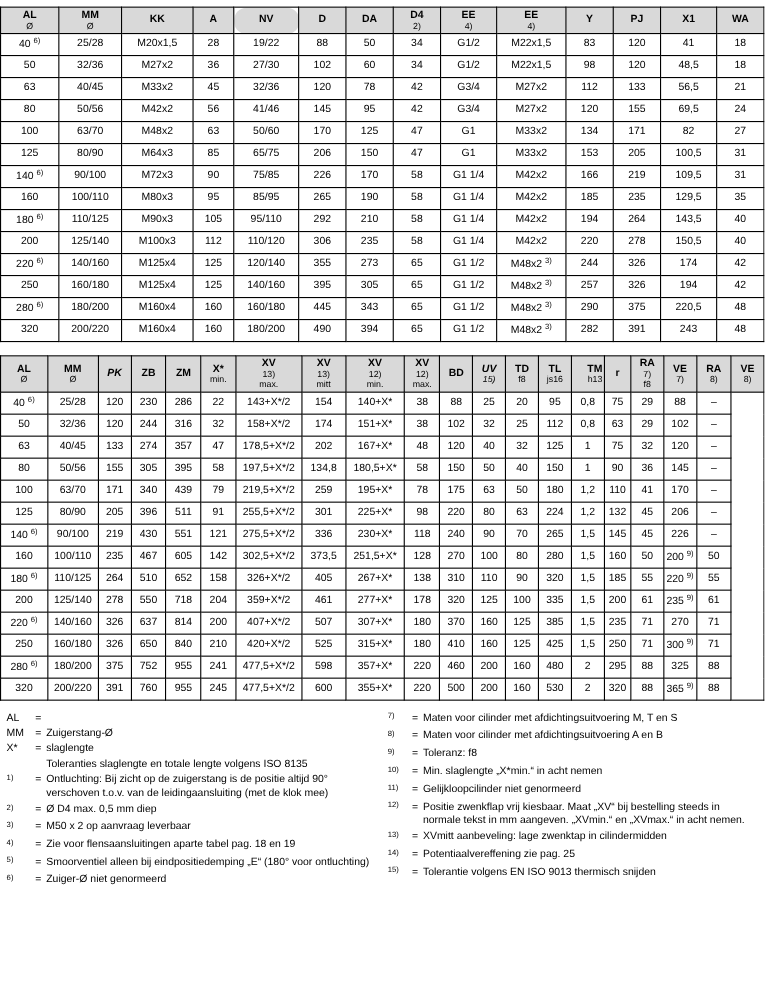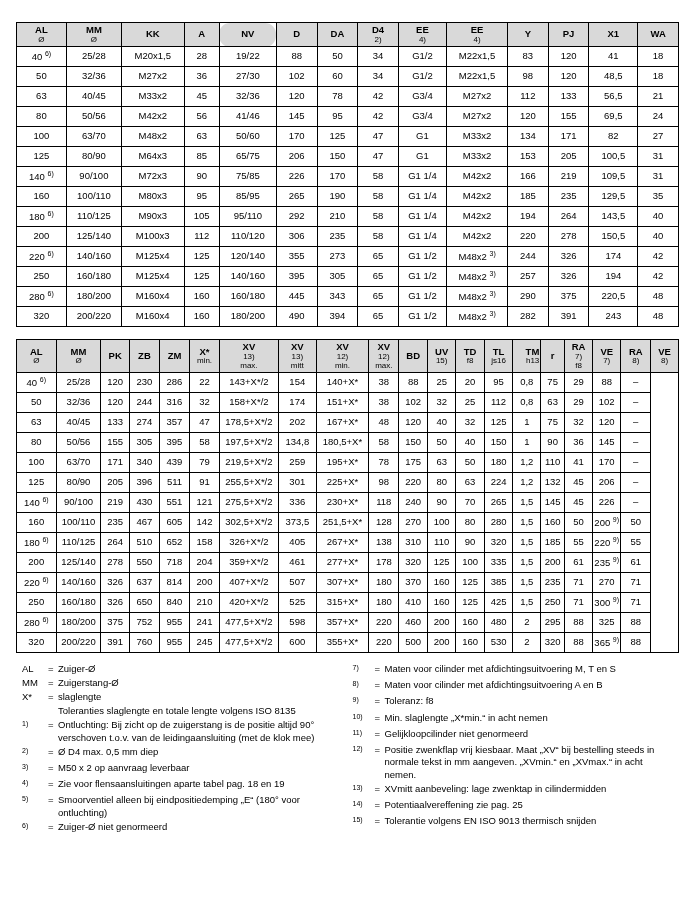--- a/index.html
+++ b/index.html
@@ -1,17 +1,17 @@
 <!DOCTYPE html>
 <html><head>
 <meta charset="utf-8">
 <style>
   html,body{margin:0;padding:0;background:#ffffff;}
   body{width:695px;min-height:905px;font-family:"Liberation Sans",sans-serif;color:#000;}
-  .page{width:695px;padding:16px;box-sizing:border-box;}
+  .page{width:695px;padding:0;box-sizing:border-box;}
   table{border-collapse:collapse;table-layout:fixed;}
   .tbl{margin:6px auto 0 auto;border:1px solid #000;}
   .tbl th,.tbl td{border:1px solid #000;font-size:9.5px;text-align:center;padding:2px 1px;line-height:1.15;}
   .tbl thead th{background:#d9d9d9;font-weight:bold;font-size:9.5px;padding:2px 1px;}
   .tbl thead th .sub{display:block;font-weight:normal;font-size:8px;line-height:1.05;}
   .tbl tbody td{background:#ffffff;height:15px;}
   .tbl tbody tr td:first-child{font-weight:normal;}
   sup{font-size:7px;vertical-align:super;}
   .legend{margin:10px 6px 0 6px;display:flex;gap:10px;font-size:9.5px;line-height:1.32;}
   .legend .col{width:50%;}
@@ -274,30 +274,30 @@
       </tbody>
   </table>
 
   <div class="sp"></div>
 
   <table class="tbl t2" id="table2">
     <thead>
         <tr>
           <th style="width: 42px;"><span>AL</span><span class="sub">Ø</span></th>
           <th style="width: 44px;"><span>MM</span><span class="sub">Ø</span></th>
-          <th style="width: 28px;"><span>PK</span></th>
+          <th style="width: 28px; font-style: italic;"><span>PK</span></th>
           <th style="width: 30px;"><span>ZB</span></th>
           <th style="width: 30px;"><span>ZM</span></th>
           <th style="width: 30px;"><span>X*</span><span class="sub">min.</span></th>
           <th style="width: 58px;"><span>XV</span><span class="sub">13)<br>max.</span></th>
           <th style="width: 38px;"><span>XV</span><span class="sub">13)<br>mitt</span></th>
           <th style="width: 52px;"><span>XV</span><span class="sub">12)<br>min.</span></th>
           <th style="width: 30px;"><span>XV</span><span class="sub">12)<br>max.</span></th>
           <th style="width: 28px;"><span>BD</span></th>
-          <th style="width: 28px;"><span>UV</span><span class="sub">15)</span></th>
+          <th style="width: 28px; font-style: italic;"><span>UV</span><span class="sub">15)</span></th>
           <th style="width: 28px;"><span>TD</span><span class="sub">f8</span></th>
           <th style="width: 28px;"><span>TL</span><span class="sub">js16</span></th>
           <th style="width: 28px; text-align: right;"><span>TM</span><span class="sub">h13</span></th>
           <th style="width: 22px;"><span>r</span></th>
           <th style="width: 28px;"><span>RA</span><span class="sub">7)<br>f8</span></th>
           <th style="width: 28px;"><span>VE</span><span class="sub">7)</span></th>
           <th style="width: 30px;"><span>RA</span><span class="sub">8)</span></th>
           <th style="width: 28px;"><span>VE</span><span class="sub">8)</span></th>
         </tr>
       </thead>
@@ -597,21 +597,20 @@
           <td>88</td>
         </tr>
       </tbody>
   </table>
 
   <div class="legend">
     <div class="col left" id="legend-left">
         <div class="lrow">
           <div class="key">AL</div>
           <div class="eq">=</div>
-          <div class="txt">Zuiger-Ø</div>
         </div>
         <div class="lrow">
           <div class="key">MM</div>
           <div class="eq">=</div>
           <div class="txt">Zuigerstang-Ø</div>
         </div>
         <div class="lrow">
           <div class="key">X*</div>
           <div class="eq">=</div>
           <div class="txt">slaglengte</div>

